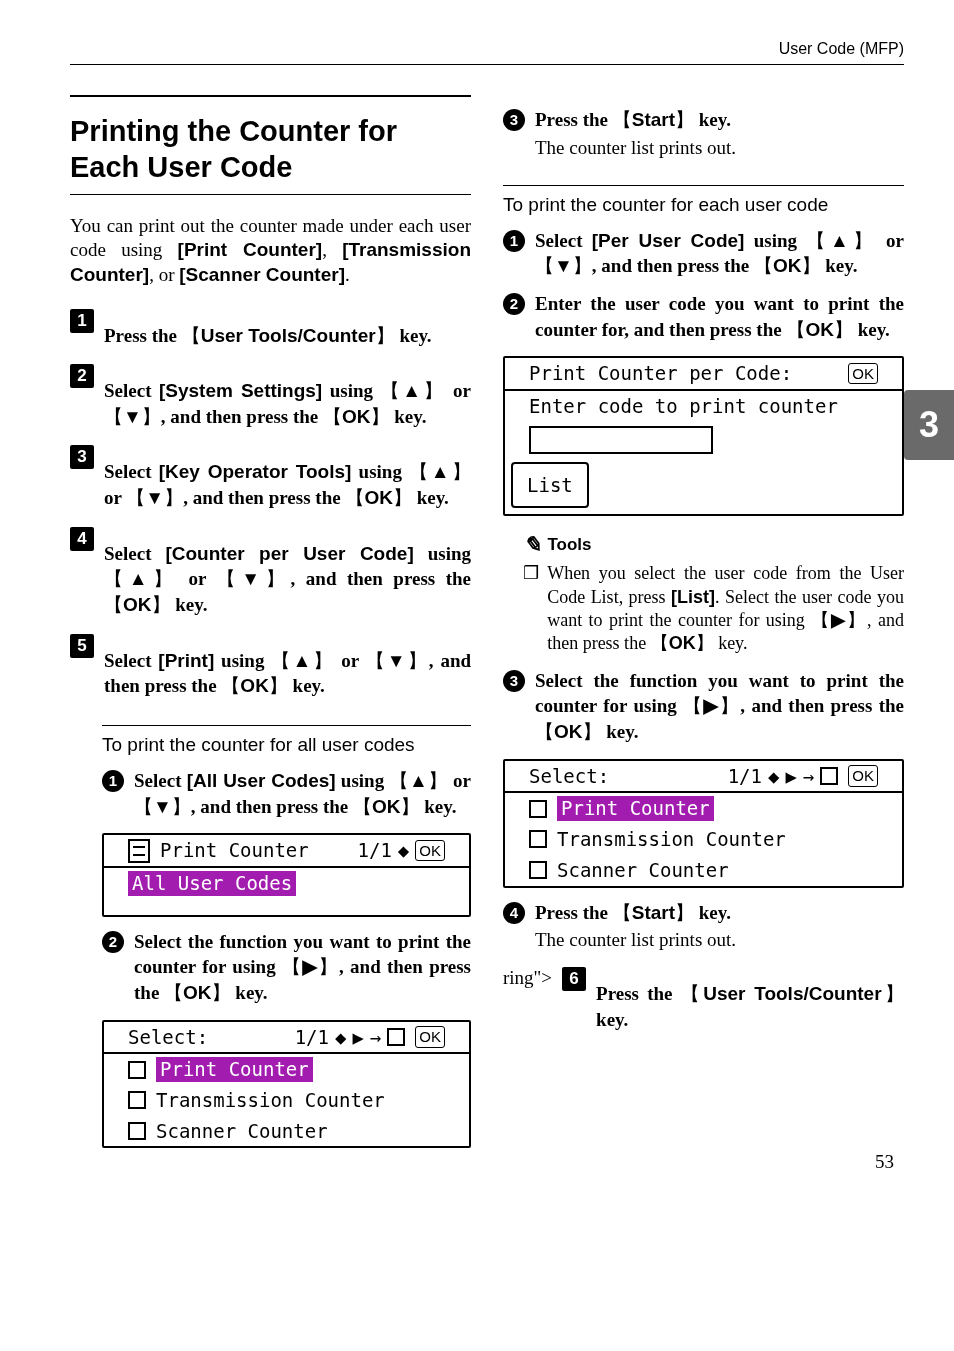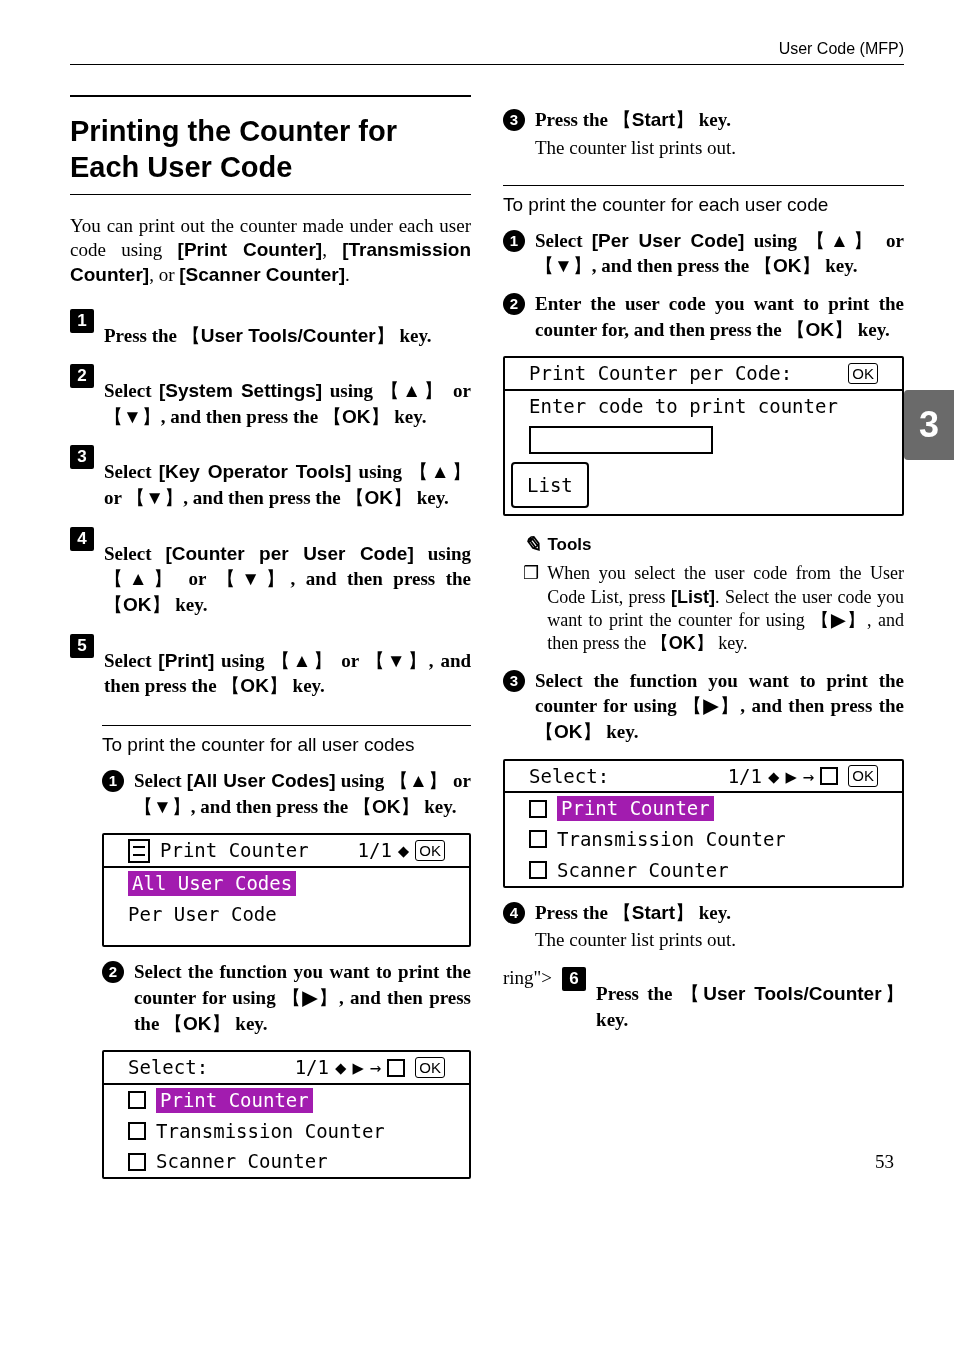--- a/index.html
+++ b/index.html
@@ -202,23 +202,20 @@
           <span>Print Counter</span>
           <span class="spacer"></span>
           <span>1/1</span>
           <span>◆</span>
           <span class="ok-box">OK</span>
         </div>
         <hr>
         <div class="lcd-row">
             <span class="hl">All User Codes</span>
           </div>
-        <div class="lcd-row">
-            <span>Per User Code</span>
-          </div>
         <div class="lcd-row" style="height:10px;"></div>
       </div>
 
       <div class="substep" style="margin-left:32px;">
         <div class="sub-num">2</div>
         <div class="sub-body">
           <span>Select the function you want to print the counter for using </span><span class="key arrow">▶</span><span>, and then press the </span><span class="key">OK</span><span> key.</span>
         </div>
       </div>
 

